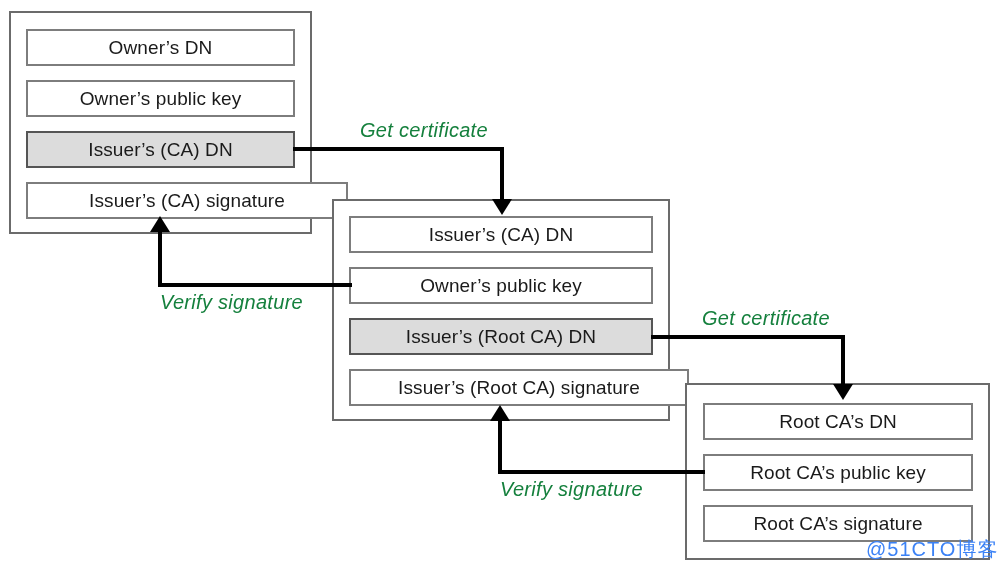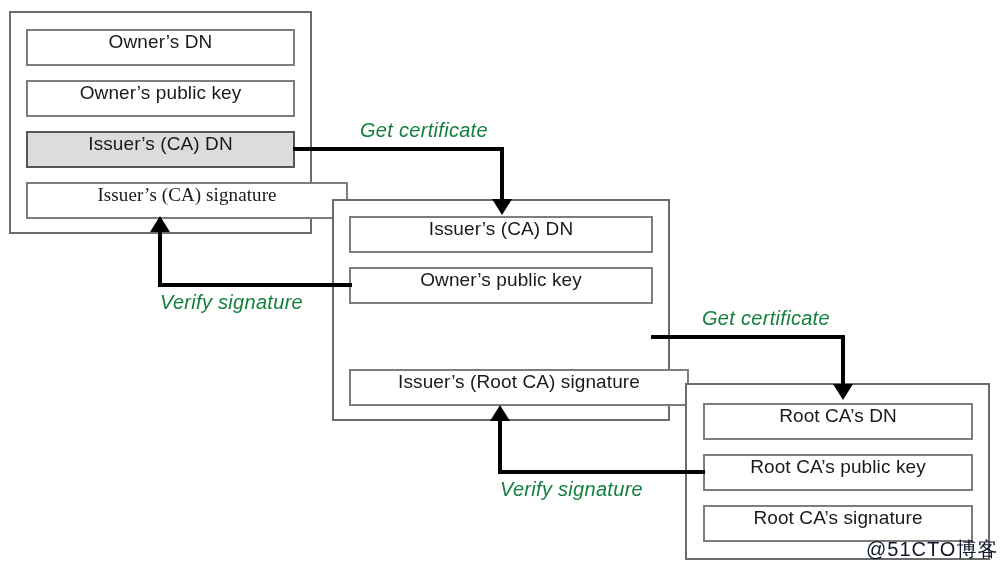--- a/index.html
+++ b/index.html
@@ -27,20 +27,21 @@
     background: #ffffff;
   }
 
   
   .cert-field {
     position: absolute;
     box-sizing: border-box;
     border: 2px solid #7d7d7d;
     background: #ffffff;
     display: flex;
+    align-items: center;
     justify-content: center;
     font-size: 19px;
     color: #1a1a1a;
     letter-spacing: 0.1px;
     white-space: nowrap;
   }
   .cert-field.highlight {
     background: #dcdcdc;
     border-color: #555555;
   }
@@ -80,21 +81,21 @@
     font-style: italic;
     color: #15803d;
     white-space: nowrap;
     letter-spacing: 0.3px;
   }
 
   
   .watermark {
     position: absolute;
     font-size: 20px;
-    color: #0f172a;
+    color: #3b82f6;
     white-space: nowrap;
     letter-spacing: 1px;
   }
 </style>
 </head>
 <body>
 
 <div id="canvas">
 
   <div class="cert-box" style="left:9px; top:11px; width:303px; height:223px;"></div>
@@ -104,34 +105,37 @@
   </div>
 
   <div class="cert-field" style="left:26px; top:80px; width:269px; height:37px;">
     <span>Owner’s public key</span>
   </div>
 
   <div class="cert-field highlight" style="left:26px; top:131px; width:269px; height:37px;">
     <span>Issuer’s (CA) DN</span>
   </div>
 
-  <div class="cert-field" style="left:26px; top:182px; width:322px; height:37px;font-family:Liberation Serif, serif;">
+  <div class="cert-field" style="left:26px; top:182px; width:322px; height:37px;">
     <span>Issuer’s (CA) signature</span>
   </div>
 
   <div class="cert-box" style="left:332px; top:199px; width:338px; height:222px;"></div>
 
   <div class="cert-field" style="left:349px; top:216px; width:304px; height:37px;">
     <span>Issuer’s (CA) DN</span>
   </div>
 
   <div class="cert-field" style="left:349px; top:267px; width:304px; height:37px;">
     <span>Owner’s public key</span>
   </div>
 
+  <div class="cert-field highlight" style="left:349px; top:318px; width:304px; height:37px;">
+    <span>Issuer’s (Root CA) DN</span>
+  </div>
 
   <div class="cert-field" style="left:349px; top:369px; width:340px; height:37px;">
     <span>Issuer’s (Root CA) signature</span>
   </div>
 
   <div class="cert-box" style="left:685px; top:383px; width:305px; height:177px;"></div>
 
   <div class="cert-field" style="left:703px; top:403px; width:270px; height:37px;">
     <span>Root CA’s DN</span>
   </div>

